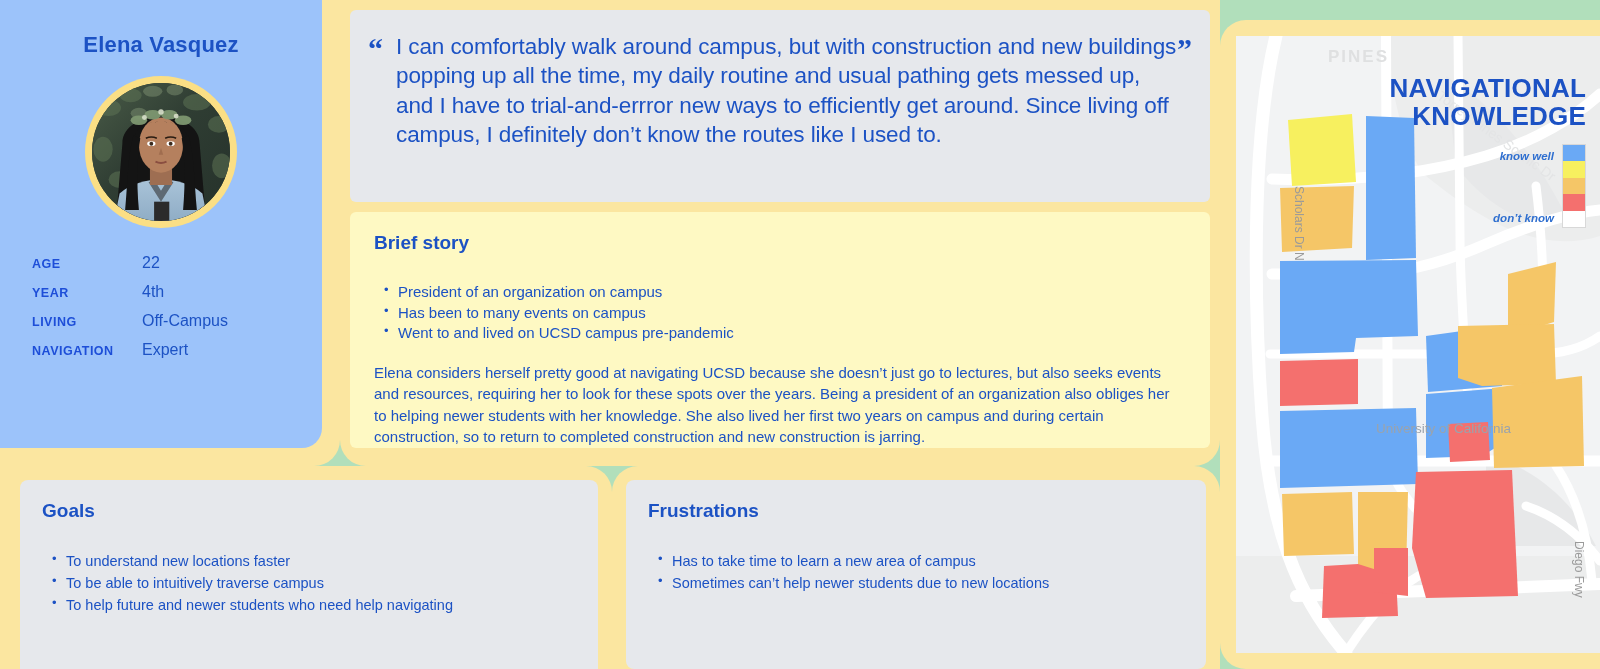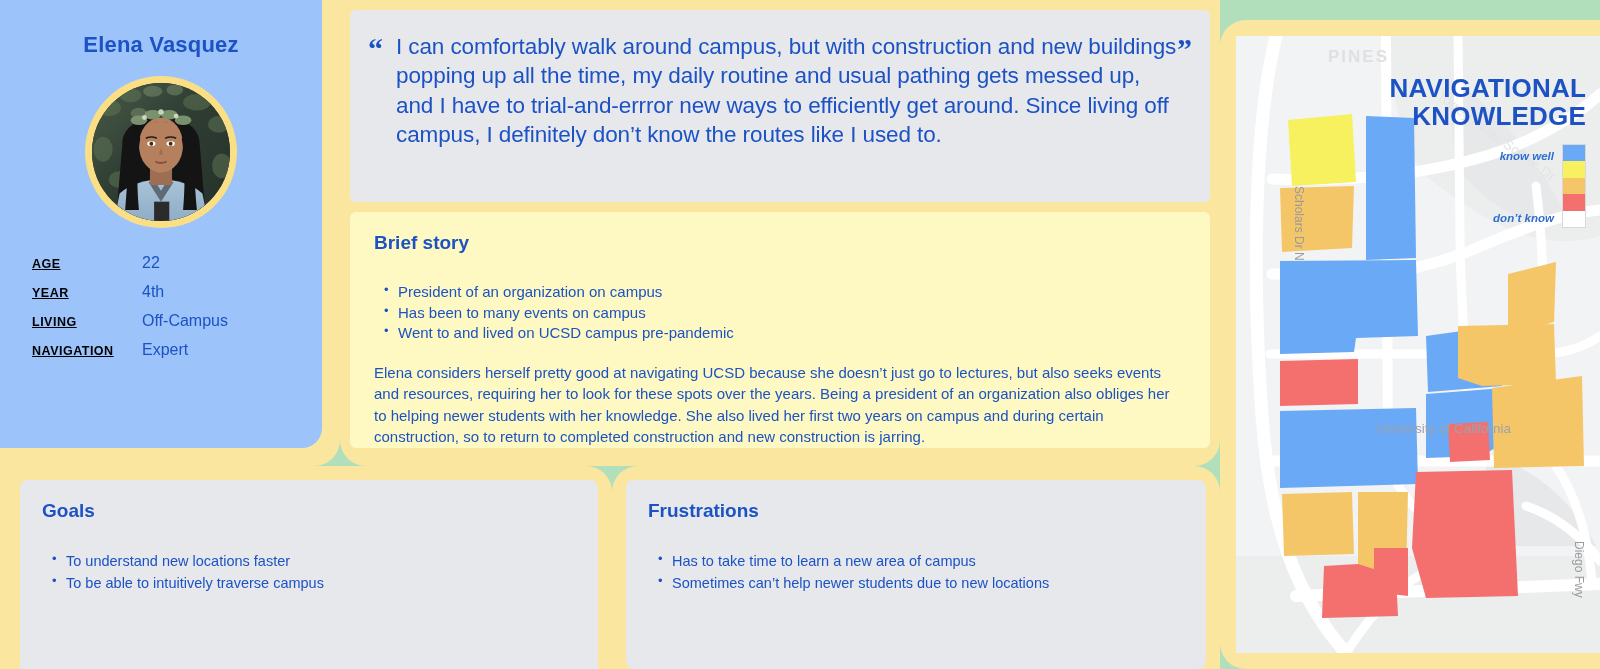--- a/index.html
+++ b/index.html
@@ -70,25 +70,24 @@
     padding-left: 2px;
   }
   .attr-row {
     display: flex;
     align-items: baseline;
     margin-bottom: 11px;
   }
   .attr-key {
     width: 110px;
     flex: 0 0 110px;
-    color: #000000;
+    color: #1d4ed8;
     font-size: 12.5px;
     font-weight: bold;
     letter-spacing: 0.5px;
-    text-decoration: underline;
   }
   .attr-val {
     color: #1c52c4;
     font-size: 16px;
   }
 
   
   .center-col {
     position: absolute;
     left: 340px; top: 0;
@@ -406,20 +405,21 @@
     </div>
 
   </div>
 
   <div class="goals-outer">
     <div class="goals-panel">
       <div class="bottom-title">Goals</div>
       <ul class="bullets wide">
         <li>To understand new locations faster</li>
         <li>To be able to intuitively traverse campus</li>
+        <li>To help future and newer students who need help navigating</li>
       </ul>
     </div>
   </div>
 
   <div class="frustrations-outer">
     <div class="frustrations-panel">
       <div class="bottom-title">Frustrations</div>
       <ul class="bullets wide">
         <li>Has to take time to learn a new area of campus</li>
         <li>Sometimes can’t help newer students due to new locations</li>

